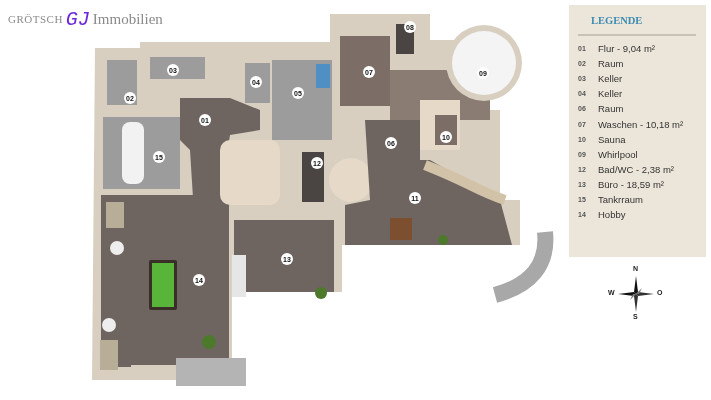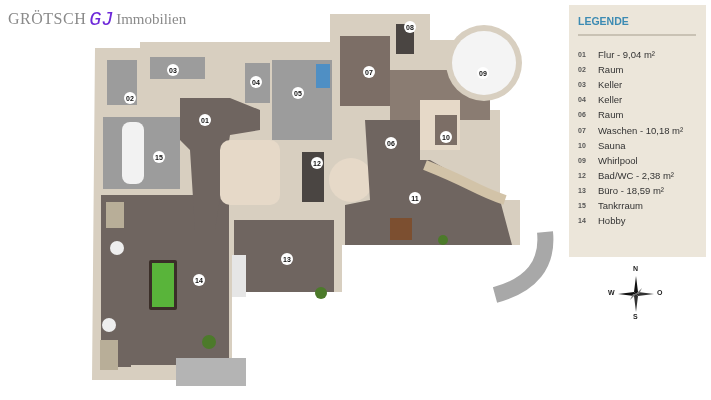--- a/index.html
+++ b/index.html
@@ -1,25 +1,25 @@
 <!DOCTYPE html>
 <html><head>
 <meta charset="utf-8">
 <style>
   html,body{margin:0;padding:0;}
   body{width:711px;height:400px;background:#ffffff;position:relative;overflow:hidden;font-family:"DejaVu Sans",sans-serif;}
   .logo{position:absolute;left:8px;top:8px;height:22px;display:flex;align-items:center;gap:2px;font-family:"Liberation Serif",serif;color:#8a8a8a;}
-  .logo .brand{font-size:16px;letter-spacing:0.5px;}
+  .logo .brand{font-size:11px;letter-spacing:0.5px;}
   .logo .mono{font-family:Liberation Mono, monospace;font-style:italic;font-size:20px;color:#6d28d9;margin:0 1px;}
   .logo .sub{font-size:15px;}
   .plan{position:absolute;left:0;top:0;width:560px;height:400px;}
   .legend{position:absolute;left:569px;top:5px;width:137px;height:252px;background:#ece6da;}
-  .legend-title{position:absolute;left:9px;top:10px;font-family:Liberation Sans, sans-serif;font-weight:bold;font-size:10.5px;color:#3c8bb3;}
+  .legend-title{position:absolute;left:22px;top:10px;font-family:Liberation Serif, serif;font-weight:bold;font-size:10.5px;color:#3c8bb3;}
   .legend-rule{position:absolute;left:9px;top:29px;width:118px;height:2px;background:#c9c2b4;}
-  .legend-list{position:absolute;left:9px;top:42px;list-style:none;margin:0;padding:0;}
+  .legend-list{position:absolute;left:9px;top:36px;list-style:none;margin:0;padding:0;}
   .legend-item{display:flex;align-items:center;height:15.1px;font-family:"Liberation Sans",sans-serif;}
   .legend-num{width:20px;font-size:7px;font-weight:bold;color:#555;}
   .legend-label{font-size:9.5px;color:#333;white-space:nowrap;}
   .compass{position:absolute;left:606px;top:268px;width:60px;height:52px;}
   .compass .c-letter{position:absolute;font-family:"Liberation Sans",sans-serif;font-size:7px;font-weight:bold;color:#222;}
   .room-num{font-family:"Liberation Sans",sans-serif;font-size:7px;font-weight:bold;}
 </style>
 </head>
 <body>
 

